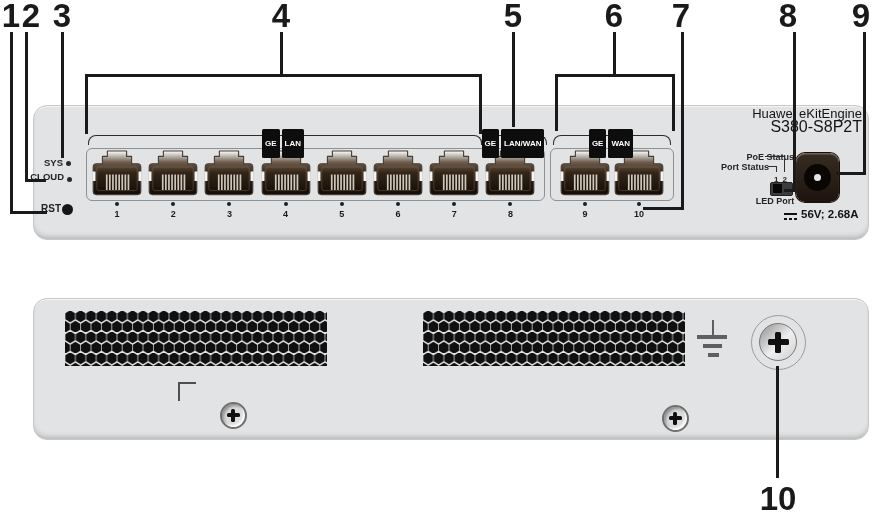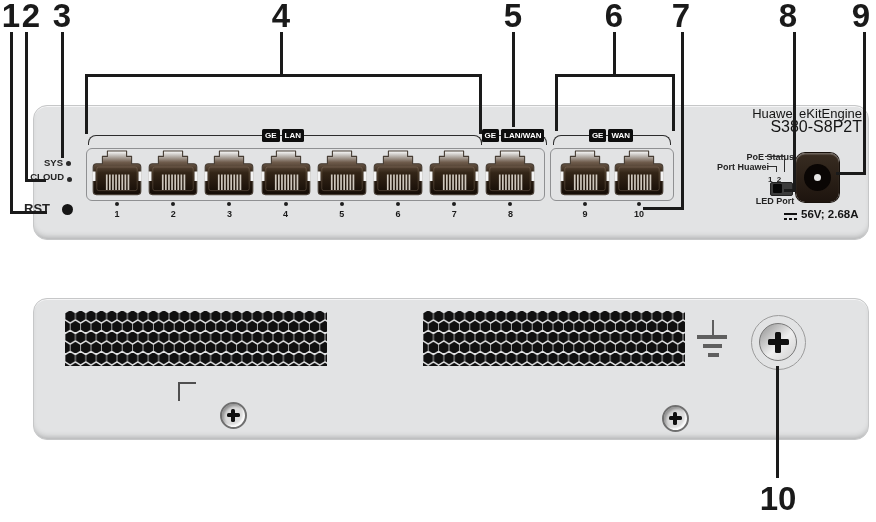--- a/index.html
+++ b/index.html
@@ -19,37 +19,37 @@
   .elbL{border-left:3px solid #1a1a1a;border-bottom:3px solid #1a1a1a;}
   .elbR{border-right:3px solid #1a1a1a;border-bottom:3px solid #1a1a1a;}
   .brk{border-top:3px solid #1a1a1a;border-left:3px solid #1a1a1a;border-right:3px solid #1a1a1a;}
   
   .pgbox{position:absolute;top:148px;height:51px;border:1px solid #8f9092;border-radius:6px;z-index:1;}
   
   .bracket{position:absolute;top:135px;height:9px;border:1.6px solid #2c2c2c;border-bottom:none;
            border-radius:8px 8px 0 0;z-index:2;}
   .badges{position:absolute;top:129px;width:100px;display:flex;gap:2px;justify-content:center;z-index:3;}
   .badge{background:#0d0d0d;color:#ffffff;font:bold 8px/9px "Liberation Sans",sans-serif;
-         padding:2px 3px;border-radius:1.5px;white-space:nowrap;}
+         padding:10px 3px;border-radius:1.5px;white-space:nowrap;}
   
   .slab{position:absolute;text-align:right;font:bold 9.5px/10px "Liberation Sans",sans-serif;color:#242424;z-index:2;}
   .sdot{position:absolute;width:5px;height:5px;border-radius:50%;background:#2a2a2a;z-index:2;}
   .rstbtn{position:absolute;width:11.5px;height:11.5px;border-radius:50%;background:#161616;z-index:2;}
   
   .port{position:absolute;top:150px;width:50px;height:46px;z-index:2;}
   .pled{position:absolute;top:202px;width:4px;height:4px;border-radius:50%;background:#1e1e1e;z-index:2;}
   .pnum{position:absolute;top:209px;width:50px;text-align:center;
         font:bold 9px/10px "Liberation Sans",sans-serif;color:#1b1b1b;z-index:2;}
   
   .brand{position:absolute;left:640px;top:107px;width:222px;text-align:right;color:#141414;
          font:13px/13.5px "Liberation Sans",sans-serif;z-index:2;}
   .brand .model{font-size:16px;line-height:12.5px;}
   .ledlab{position:absolute;text-align:right;font:bold 9px/10px "Liberation Sans",sans-serif;color:#242424;z-index:2;}
   .thinL{position:absolute;border-top:1.4px solid #2e2e2e;border-right:1.4px solid #2e2e2e;z-index:2;}
-  .sw12{position:absolute;left:768px;top:175px;width:20px;text-align:left;
+  .sw12{position:absolute;left:768px;top:175px;width:20px;text-align:right;
         font:bold 8px/9px "Liberation Sans",sans-serif;letter-spacing:1px;color:#242424;z-index:2;}
   .switch{position:absolute;left:770px;top:182px;width:21px;height:12px;background:#3c3c3c;
           border:0.5px solid #222;border-radius:2px;z-index:2;}
   .knob{position:absolute;left:1.5px;top:1px;width:9.5px;height:9px;background:#060606;border-radius:1px;}
   .ledmode{position:absolute;left:743px;top:196px;width:64px;text-align:center;
            font:bold 9px/10px "Liberation Sans",sans-serif;color:#242424;z-index:2;}
   .jack{position:absolute;left:796px;top:153px;width:43px;height:49px;border-radius:9px;
         background:linear-gradient(180deg,#382c21,#1d140e);
         box-shadow:inset 0 1.5px 1px rgba(255,255,255,.28), 0 0 0 1px #17100b;z-index:2;}
   .jackhole{position:absolute;left:8px;top:11px;width:27px;height:27px;border-radius:50%;background:#0a0604;}
@@ -96,21 +96,21 @@
   <div class="ln elbR" style="left:784px;top:32px;width:9px;height:157px"></div>
   <div class="ln elbR" style="left:836px;top:32px;width:27px;height:140px"></div>
   <div class="ln vln" style="left:775.5px;top:366px;height:112px"></div>
 
   <div class="panel front"></div>
 
   <div class="slab" style="left:20px;top:158px;width:43px">SYS</div>
   <div class="sdot" style="left:65.5px;top:160.5px"></div>
   <div class="slab" style="left:14px;top:172px;width:50px">CLOUD</div>
   <div class="sdot" style="left:66.5px;top:176.5px"></div>
-  <div class="slab" style="left:9px;top:204px;width:41px;font-size:13px">RST</div>
+  <div class="slab" style="left:20px;top:204px;width:41px;font-size:10px">RST</div>
   <div class="rstbtn" style="left:61.5px;top:203.5px"></div>
 
   <div class="pgbox" style="left:86px;width:457px"></div>
   <div class="pgbox" style="left:550px;width:122px"></div>
 
   <div class="bracket" style="left:88px;width:392px"></div>
   <div class="bracket" style="left:481px;width:64px"></div>
   <div class="bracket" style="left:553px;width:116px"></div>
   <div class="badges" style="left:233px">
     <span class="badge">GE</span>
@@ -377,21 +377,21 @@
       <div class="pled" style="left: 637px;"></div>
       <div class="pnum" style="left: 614px;">10</div>
     </div>
 
   <div class="brand">
     <div>Huawei eKitEngine</div>
     <div class="model">S380-S8P2T</div>
   </div>
 
   <div class="ledlab" style="left:728px;top:152px;width:66px">PoE Status</div>
-  <div class="ledlab" style="left:700px;top:162px;width:69px">Port Huawei</div>
+  <div class="ledlab" style="left:700px;top:162px;width:69px">Port Status</div>
   <div class="thinL" style="left:765px;top:156px;width:19px;height:15px"></div>
   <div class="thinL" style="left:768px;top:166px;width:8px;height:5px"></div>
   <div class="sw12">1 2</div>
   <div class="switch">
       <div class="knob"></div>
     </div>
   <div class="ledmode">LED Port</div>
 
   <div class="jack">
     <div class="jackhole">

